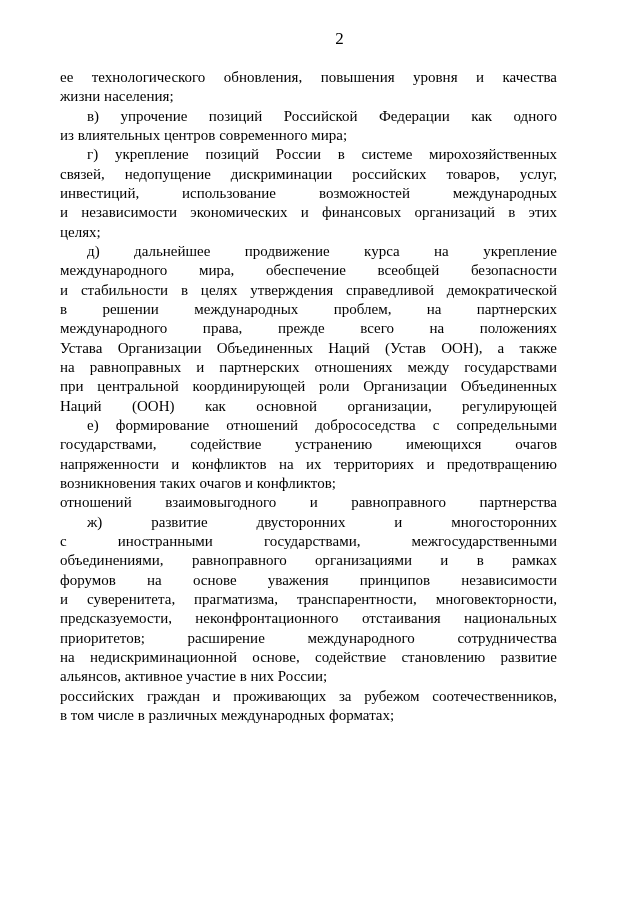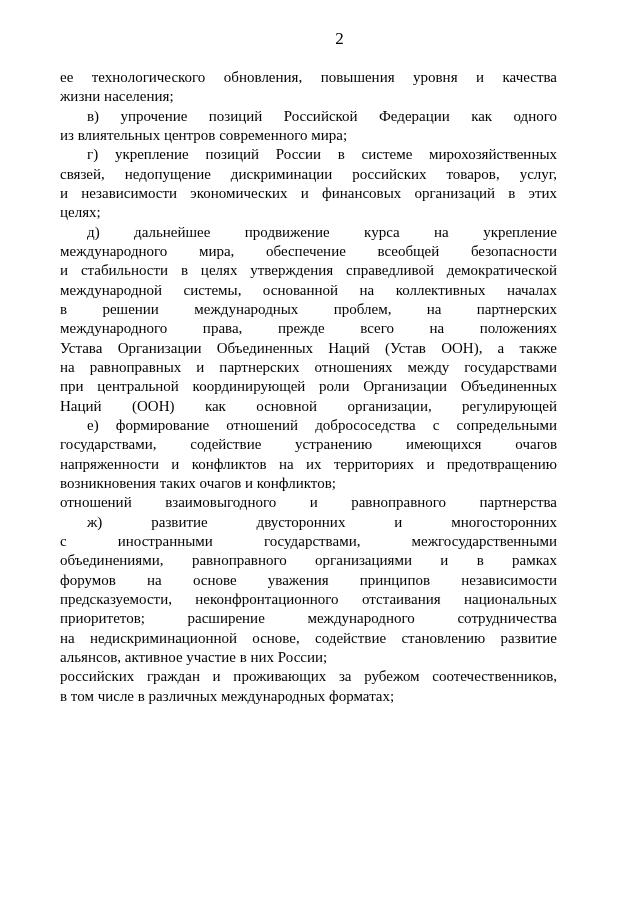--- a/index.html
+++ b/index.html
@@ -57,41 +57,42 @@
 
 <div class="page">
   <div class="page-number">2</div>
   <div class="text-block">
       <div class="line">ее технологического обновления, повышения уровня и качества</div>
       <div class="line para-end">жизни населения;</div>
       <div class="line para-start">в) упрочение позиций Российской Федерации как одного</div>
       <div class="line para-end">из влиятельных центров современного мира;</div>
       <div class="line para-start">г) укрепление позиций России в системе мирохозяйственных</div>
       <div class="line">связей, недопущение дискриминации российских товаров, услуг,</div>
+      <div class="line">инвестиций, использование возможностей международных</div>
       <div class="line">и независимости экономических и финансовых организаций в этих</div>
       <div class="line para-end">целях;</div>
       <div class="line para-start">д) дальнейшее продвижение курса на укрепление</div>
       <div class="line">международного мира, обеспечение всеобщей безопасности</div>
       <div class="line">и стабильности в целях утверждения справедливой демократической</div>
-      <div class="line">международной системы, основанной на коллективных началах</div>
       <div class="line">в решении международных проблем, на партнерских</div>
       <div class="line">международного права, прежде всего на положениях</div>
       <div class="line">Устава Организации Объединенных Наций (Устав ООН), а также</div>
       <div class="line">на равноправных и партнерских отношениях между государствами</div>
       <div class="line">при центральной координирующей роли Организации Объединенных</div>
       <div class="line">Наций (ООН) как основной организации, регулирующей</div>
       <div class="line para-start">е) формирование отношений добрососедства с сопредельными</div>
       <div class="line">государствами, содействие устранению имеющихся очагов</div>
       <div class="line">напряженности и конфликтов на их территориях и предотвращению</div>
       <div class="line para-end">возникновения таких очагов и конфликтов;</div>
       <div class="line">отношений взаимовыгодного и равноправного партнерства</div>
       <div class="line para-start">ж) развитие двусторонних и многосторонних</div>
       <div class="line">с иностранными государствами, межгосударственными</div>
       <div class="line">объединениями, равноправного организациями и в рамках</div>
       <div class="line">форумов на основе уважения принципов независимости</div>
+      <div class="line">и суверенитета, прагматизма, транспарентности, многовекторности,</div>
       <div class="line">предсказуемости, неконфронтационного отстаивания национальных</div>
       <div class="line">приоритетов; расширение международного сотрудничества</div>
       <div class="line">на недискриминационной основе, содействие становлению развитие</div>
       <div class="line para-end">альянсов, активное участие в них России;</div>
       <div class="line">российских граждан и проживающих за рубежом соотечественников,</div>
       <div class="line para-end">в том числе в различных международных форматах;</div>
     </div>
 </div>
 
 </body></html>

